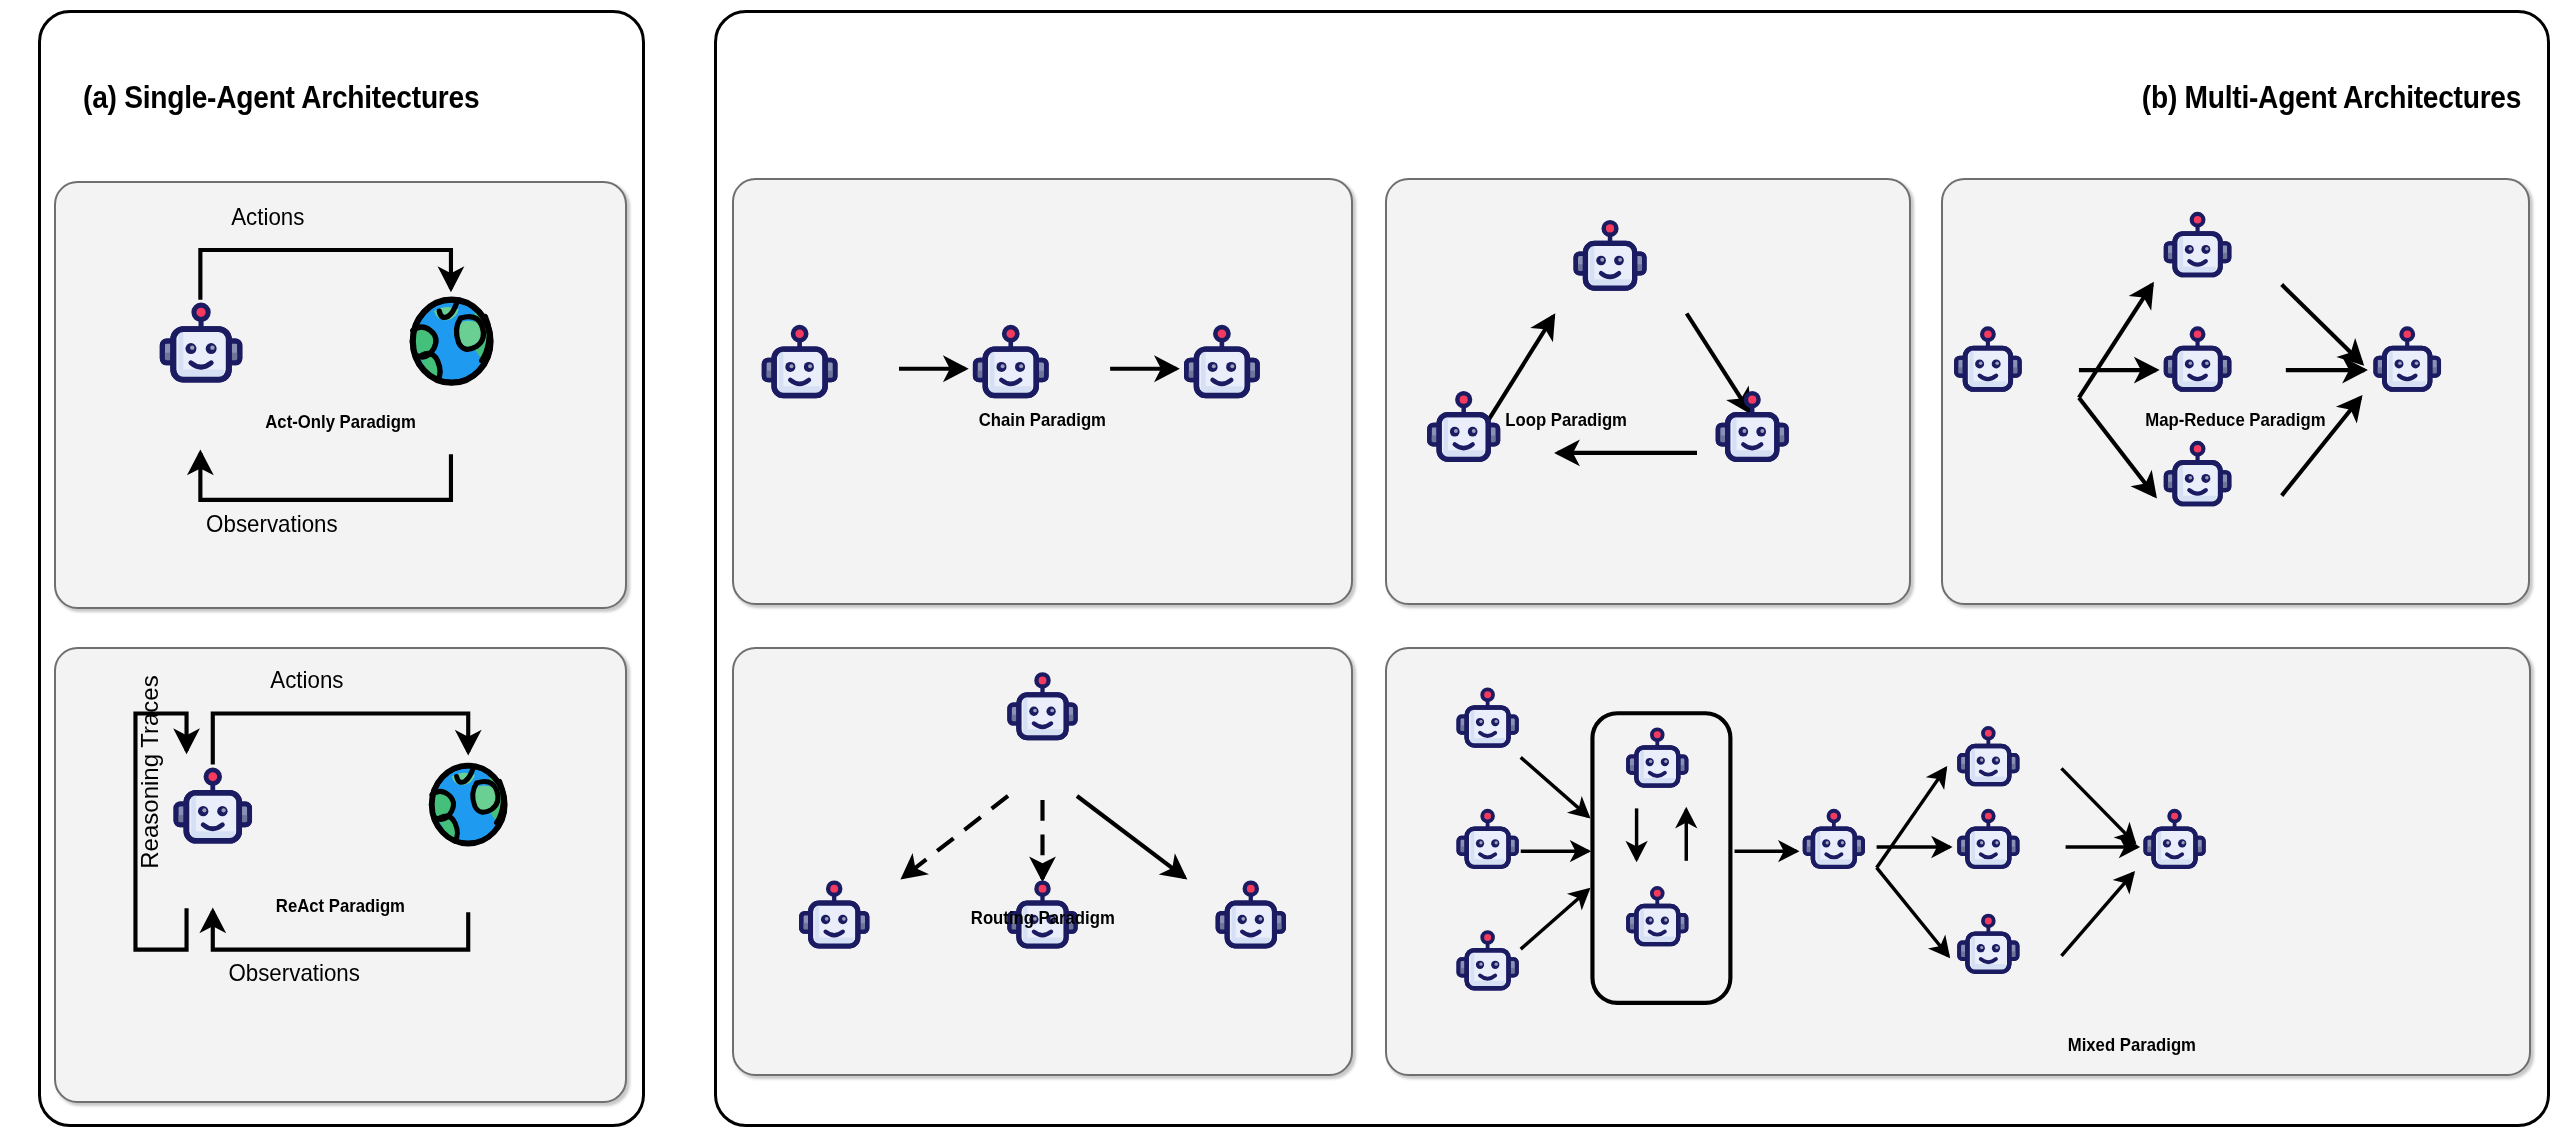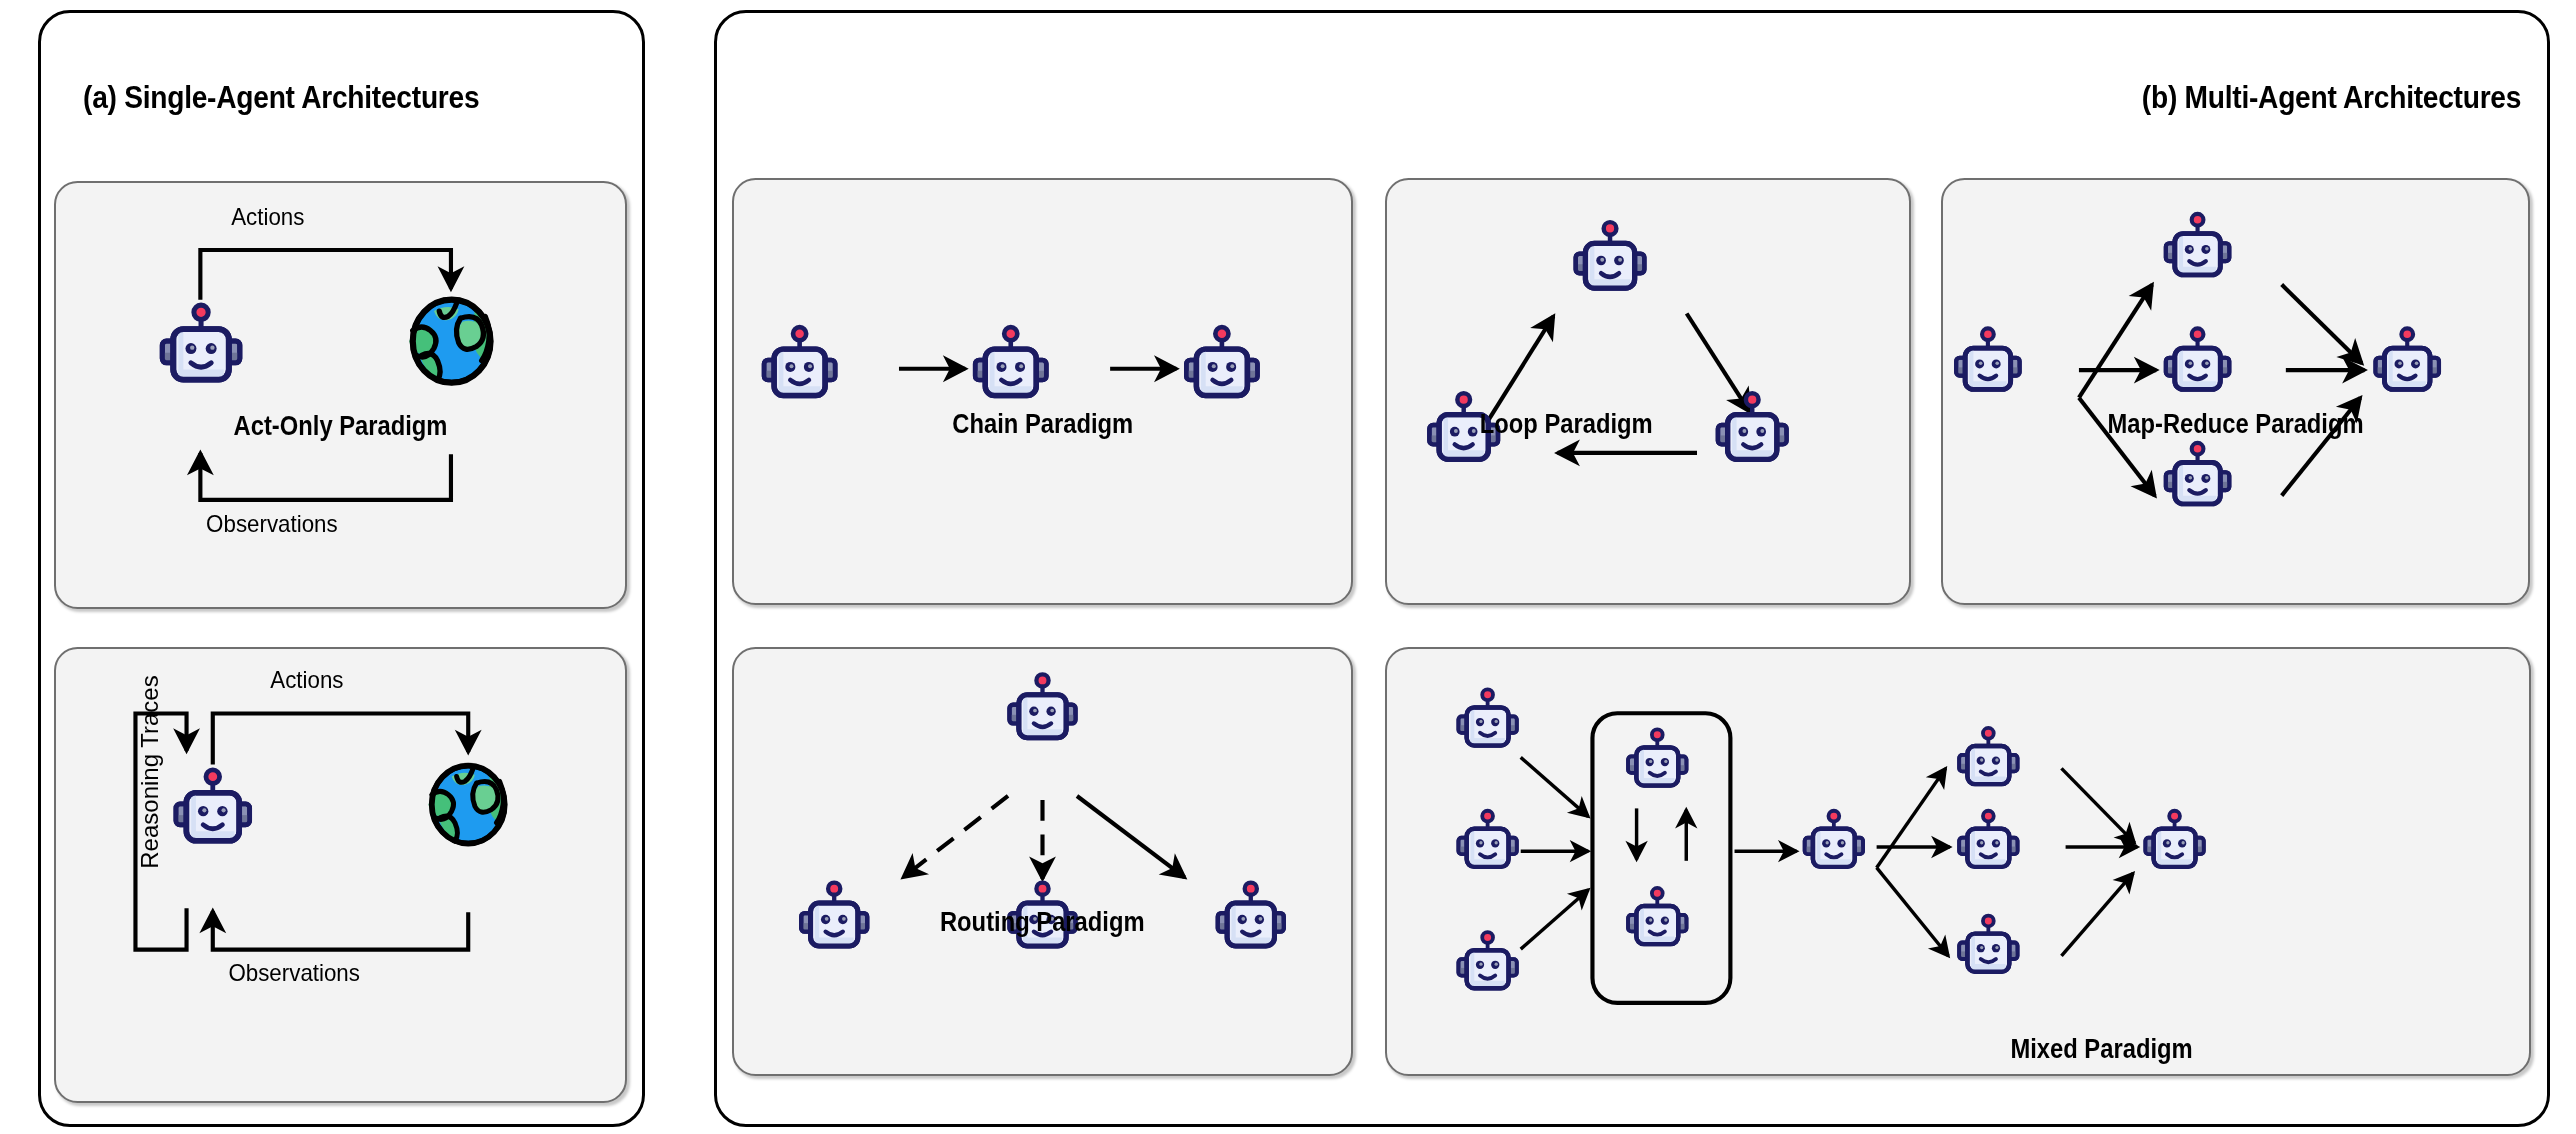--- a/index.html
+++ b/index.html
@@ -37,21 +37,21 @@
     background:#f3f3f3;
     border:2.1px solid #6f6f6f;
     border-radius:23.5px;
     box-sizing:border-box;
     box-shadow:2.1px 2.8px 2.8px rgba(0,0,0,0.22);
   }
   .card-label{
     position:absolute;
     left:0;right:0;
     font-weight:bold;
-    font-size:27px;
+    font-size:19px;
     text-align:center;
     white-space:nowrap;
     color:#000;
   }
   .card-label span{display:inline-block;transform:scaleX(0.88);}
 
   .edge-label{
     position:absolute;
     font-size:24px;
     white-space:nowrap;
@@ -173,20 +173,23 @@
     <span style="position:absolute;left:211px;top:19.3px;">Actions</span>
   </div>
   <div class="edge-label" style="left:54px;top:647px;width:573px;">
     <span style="position:absolute;left:166px;top:312px;">Observations</span>
   </div>
   <div style="position:absolute;left:18px;top:758px;width:207px;height:28px;
               transform:rotate(-90deg);transform-origin:center center;
               font-size:24px;line-height:28px;text-align:center;white-space:pre-line;">
     <span style="display:block;width:207px;">Reasoning Traces</span>
   </div>
+  <div class="card-label" style="left:54px;top:895px;width:573px;">
+    <span>ReAct Paradigm</span>
+  </div>
 
   <div class="outer" id="panel-b">
     <div class="panel-title" id="title-b">
       <span>(b) Multi-Agent Architectures</span>
     </div>
   </div>
 
   <div class="card" id="card-chain"></div>
   <svg class="layer" style="left:732px;top:178px;" width="621" height="427" viewBox="0 0 900 618">
     <line x1="242" y1="276" x2="338" y2="276" stroke="#000" stroke-width="6" marker-end="url(#ah)"></line>

